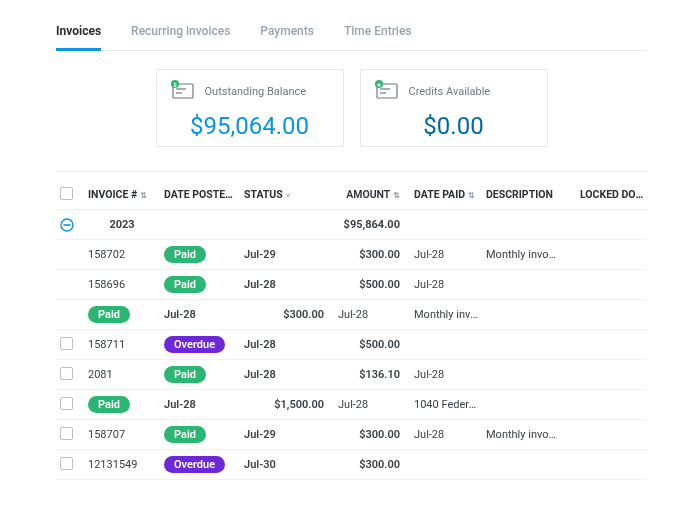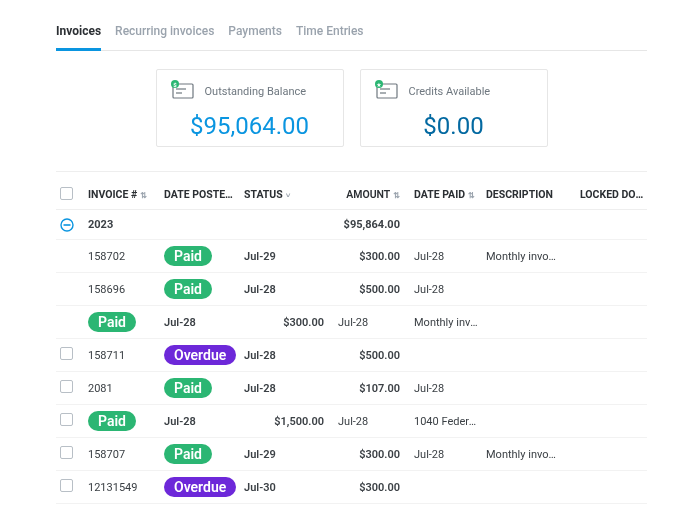--- a/index.html
+++ b/index.html
@@ -10,21 +10,21 @@
       height: 520px;
       overflow: hidden;
       font-size: 12px;
       color: #333;
     }
     .page {
       padding: 24px 36px 0 56px;
     }
     .tabs {
       display: flex;
-      gap: 14px;
+      gap: 30px;
       border-bottom: 1px solid #e6e6e6;
       margin-bottom: 18px;
     }
     .tab {
       padding: 0 0 10px 0;
       font-size: 12px;
       color: #9aa3ad;
       cursor: pointer;
       font-weight: 500;
     }
@@ -107,21 +107,21 @@
       height: 13px;
       border: 1.5px solid #b8bfc6;
       border-radius: 2px;
       display: inline-block;
     }
     .collapse-icon svg { display: block; }
     .badge {
       display: inline-block;
       padding: 2px 10px;
       border-radius: 10px;
-      font-size: 14px;
+      font-size: 11px;
       font-weight: 600;
       color: #fff;
     }
     .badge.paid { background: #2bb673; }
     .badge.overdue { background: #6d28d9; }
     .grp-row .cell { font-weight: 700; }
   </style>
 </head>
 <body>
 
@@ -182,21 +182,21 @@
       <div class="cell"><span>LOCKED DOCS</span></div>
     </div>
 
     <div class="row grp-row">
       <div class="cell collapse-icon">
         <svg width="14" height="14" viewBox="0 0 14 14">
             <circle cx="7" cy="7" r="6" fill="none" stroke="#0a95e0" stroke-width="1.4"></circle>
             <line x1="3.5" y1="7" x2="10.5" y2="7" stroke="#0a95e0" stroke-width="1.6"></line>
           </svg>
       </div>
-      <div class="cell" style="text-align:left">2023</div>
+      <div class="cell" style="text-align:center">2023</div>
       <div class="cell"></div>
       <div class="cell"></div>
       <div class="cell num">$95,864.00</div>
       <div class="cell"></div>
       <div class="cell"></div>
       <div class="cell"></div>
     </div>
 
     <div id="rows">
         <div class="row">
@@ -236,21 +236,21 @@
           <div class="cell num">$500.00</div>
           <div class="cell"></div>
           <div class="cell"></div>
           <div class="cell"></div>
         </div>
         <div class="row">
           <div class="cell"><span class="checkbox"></span></div>
           <div class="cell">2081</div>
           <div class="cell"><span class="badge paid">Paid</span></div>
           <div class="cell" style="font-weight: 600;">Jul-28</div>
-          <div class="cell num">$107.00</div>
+          <div class="cell num">$136.10</div>
           <div class="cell">Jul-28</div>
           <div class="cell"></div>
           <div class="cell"></div>
         </div>
         <div class="row">
           <div class="cell"><span class="checkbox"></span></div>
           <div class="cell"><span class="badge paid">Paid</span></div>
           <div class="cell" style="font-weight: 600;">Jul-28</div>
           <div class="cell num">$1,500.00</div>
           <div class="cell">Jul-28</div>

